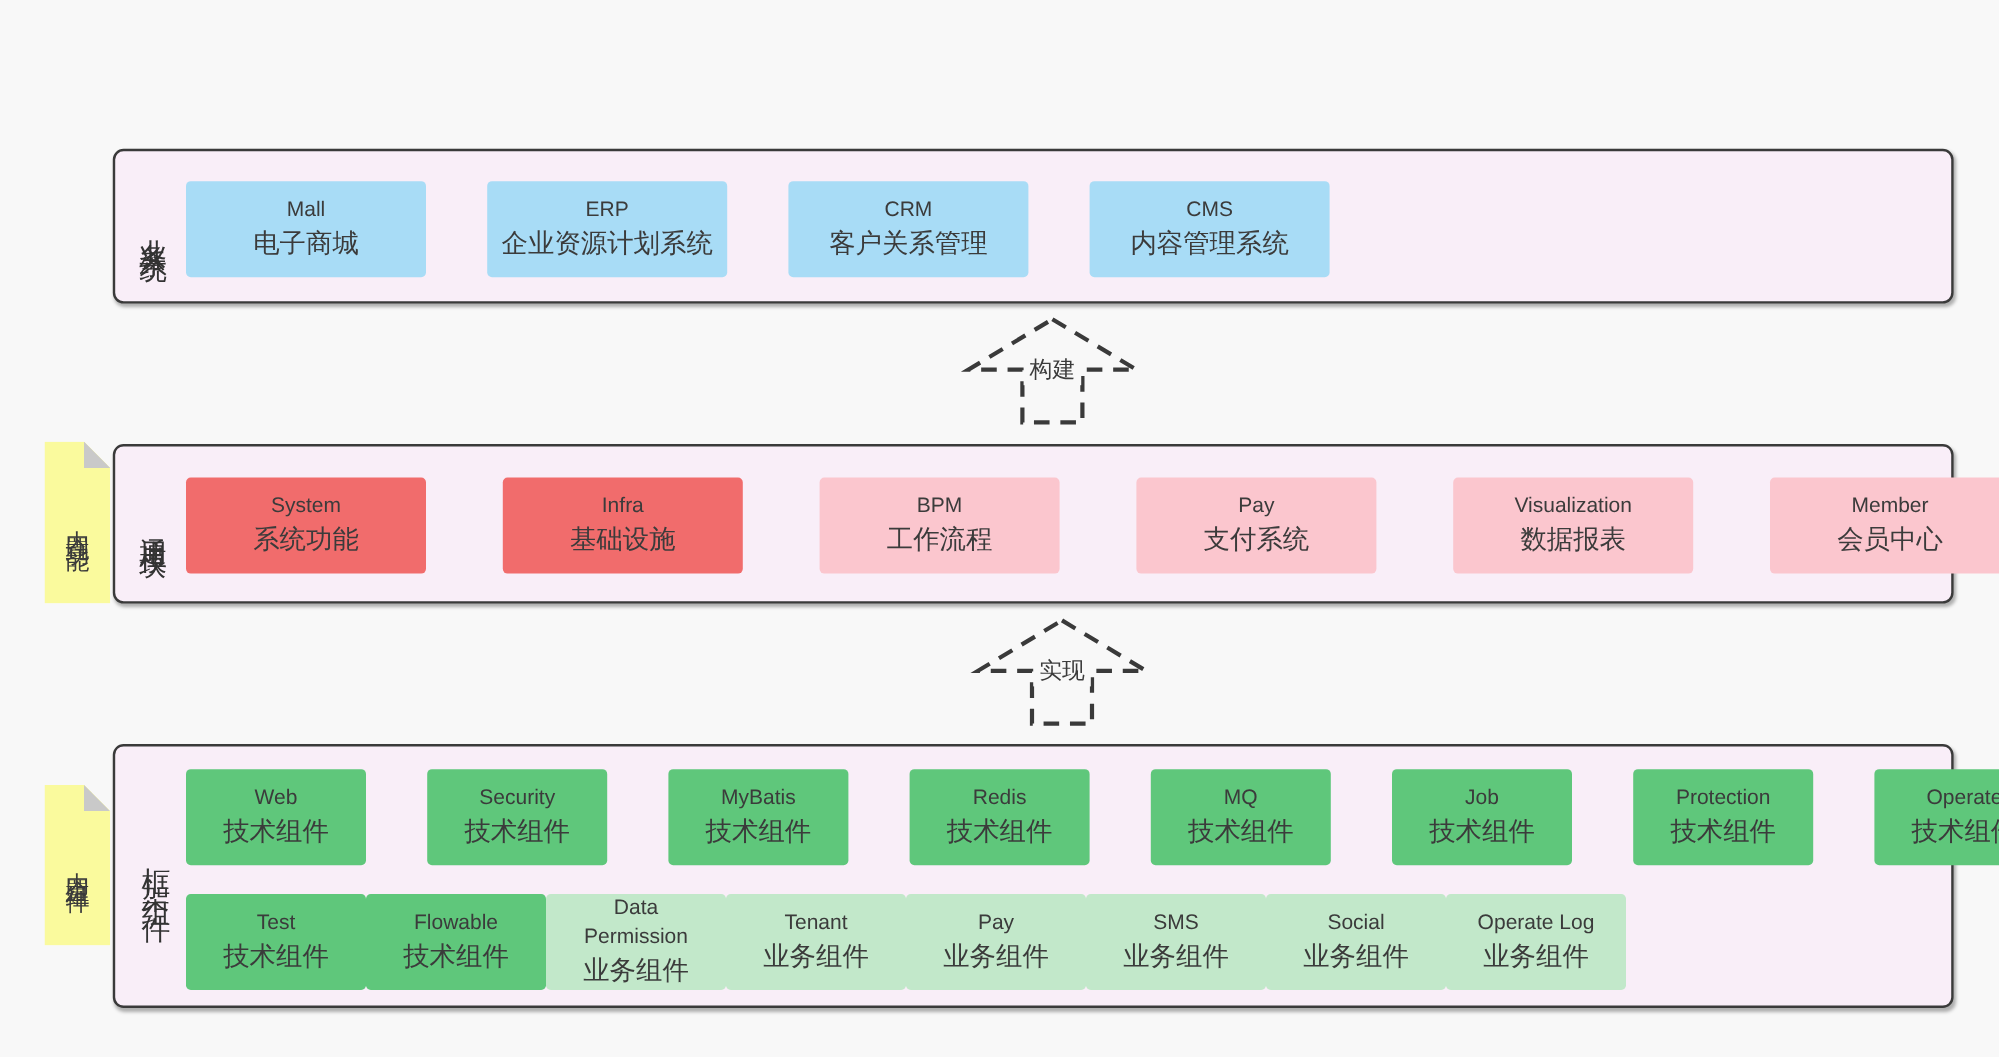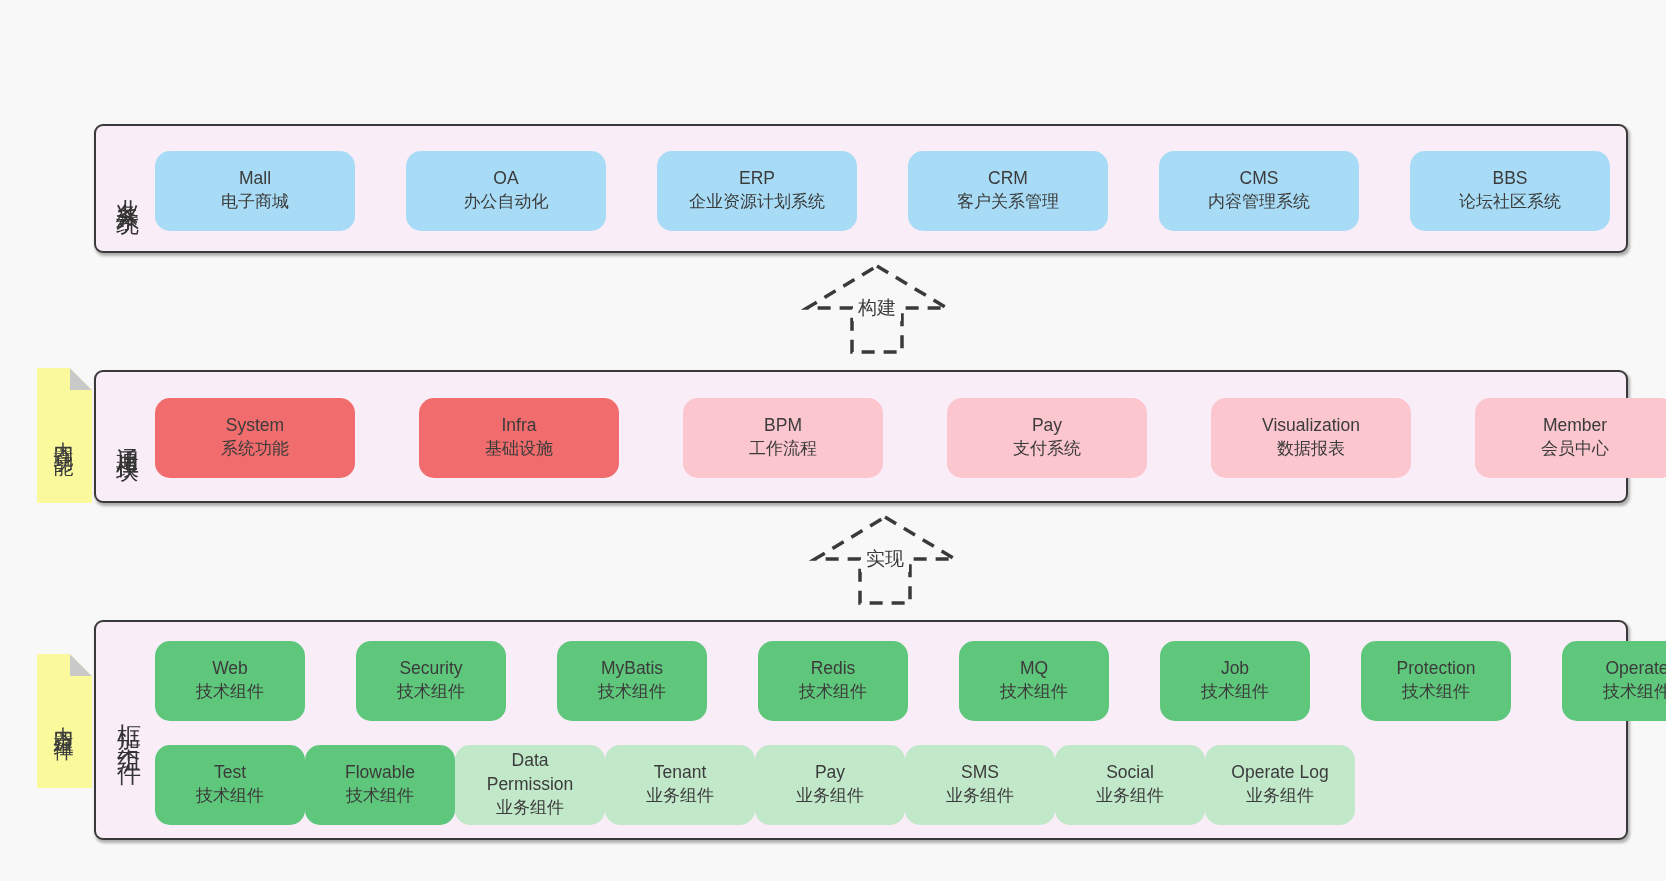--- a/index.html
+++ b/index.html
@@ -24,28 +24,28 @@
   }
   #sec-framework .vlabel { letter-spacing:13px; font-size:24px; }
 
   .grid { position:absolute; left:59px; display:flex; }
   #grid-business { top:25px; gap:51px; }
   #grid-modules  { top:26px; gap:64px; }
   #grid-fw1      { top:19px; gap:51px; }
   #grid-fw2      { top:123px; }
 
   .cell {
-    box-sizing:border-box; border-radius:15px;
+    box-sizing:border-box; border-radius:4px;
     display:flex; flex-direction:column; align-items:center; justify-content:center;
     text-align:center; padding:2px 6px;
   }
   #grid-business .cell, #grid-modules .cell { width:200px; height:80px; }
   #grid-fw1 .cell, #grid-fw2 .cell { width:150px; height:80px; }
   .cell-name { font-size:17.5px; line-height:1.35; white-space:pre-line; }
-  .cell-desc { font-size:17px; line-height:1.45; }
+  .cell-desc { font-size:22px; line-height:1.45; }
   .blue  { background:var(--blue); }
   .red   { background:var(--red); }
   .pink  { background:var(--pink); }
   .green { background:var(--green); }
   .lightgreen { background:var(--lightgreen); }
 
   .note {
     position:absolute; width:55px; background:var(--yellow);
     clip-path:polygon(0 0, calc(100% - 22px) 0, 100% 22px, 100% 100%, 0 100%);
   }
@@ -72,38 +72,30 @@
 <body style="--panel-bg: #f9eef8; --panel-border: #3a3a3a; --blue: #a8dcf6; --red: #f16c6c; --pink: #fbc6ce; --green: #5fc77b; --lightgreen: #c2e8ca; --yellow: #fafa9d; --fold: #c9c9c9; --arrow: #3a3a3a; background: rgb(248, 248, 248); color: rgb(59, 59, 59);">
 
 <div class="panel" id="sec-business">
   <div class="vlabel">业务系统</div>
   <div class="grid" id="grid-business">
       <div class="cell blue">
         <div class="cell-name">Mall</div>
         <div class="cell-desc">电子商城</div>
       </div>
       <div class="cell blue">
-        <div class="cell-name">OA</div>
-        <div class="cell-desc">办公自动化</div>
-      </div>
-      <div class="cell blue">
         <div class="cell-name">ERP</div>
         <div class="cell-desc">企业资源计划系统</div>
       </div>
       <div class="cell blue">
         <div class="cell-name">CRM</div>
         <div class="cell-desc">客户关系管理</div>
       </div>
       <div class="cell blue">
         <div class="cell-name">CMS</div>
         <div class="cell-desc">内容管理系统</div>
-      </div>
-      <div class="cell blue">
-        <div class="cell-name">BBS</div>
-        <div class="cell-desc">论坛社区系统</div>
       </div>
     </div>
 </div>
 
 <svg class="arrow-svg" id="arrow-build" viewBox="0 0 160 95">
   <polygon class="arrow-shape" points="80,5 150,47 105,47 105,91 55,91 55,47 10,47"></polygon>
   <rect x="56" y="34" width="48" height="26" fill="#f8f8f8"></rect>
   <text class="arrow-label" x="80" y="53">构建</text>
 </svg>
 

